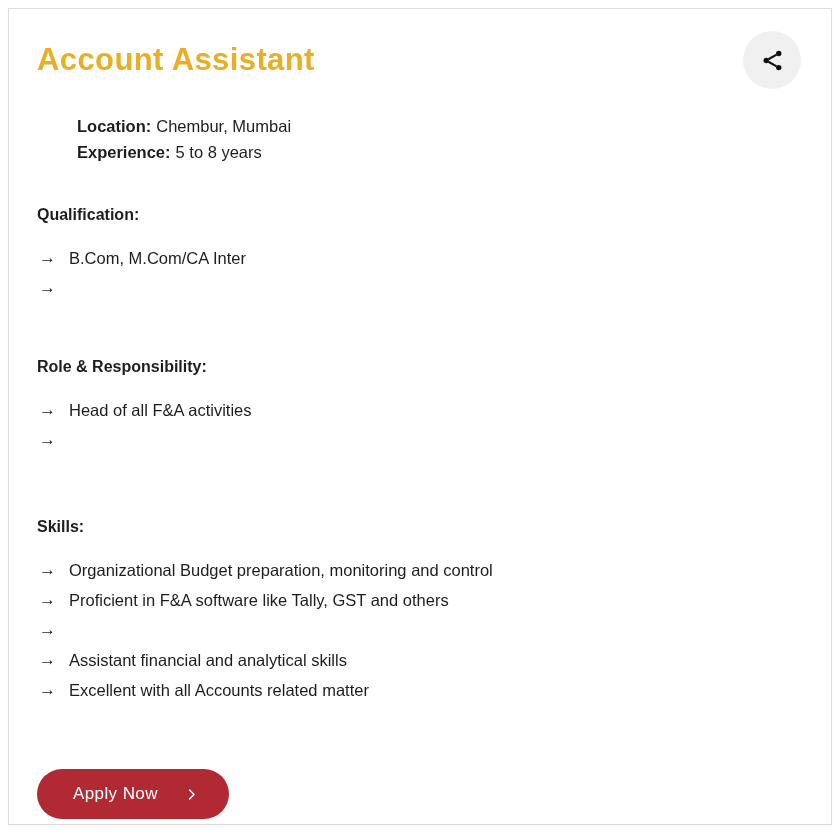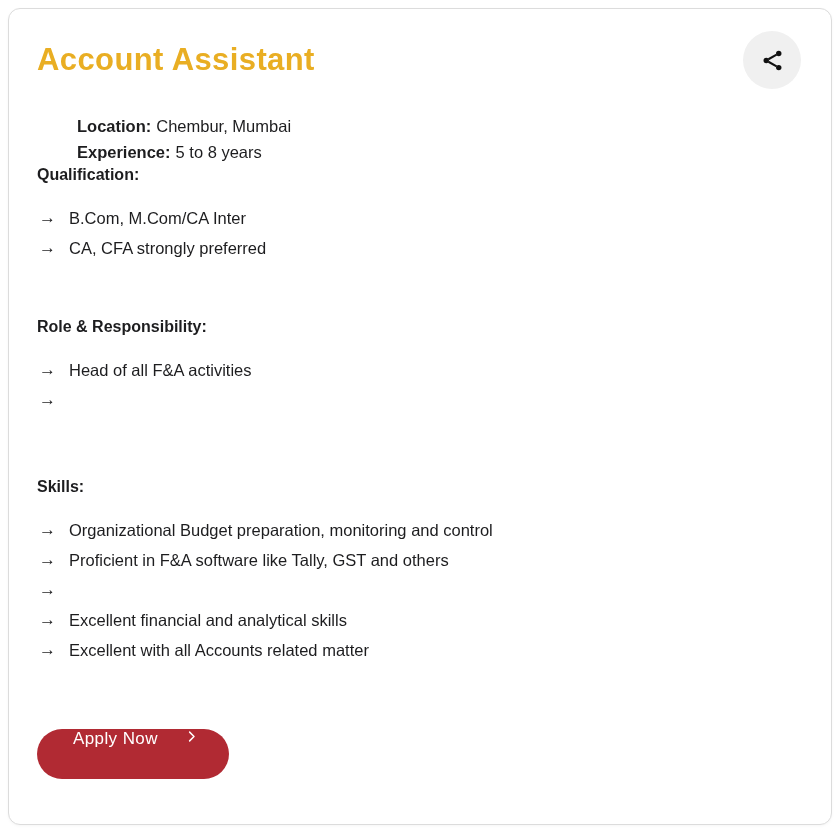--- a/index.html
+++ b/index.html
@@ -15,21 +15,21 @@
     background: #ffffff;
     font-family: "Liberation Sans", "DejaVu Sans", sans-serif;
     color: var(--text_dark);
   }
   .card {
     width: 824px;
     height: 817px;
     margin: 8px;
     background: #ffffff;
     border: 1px solid var(--card_border);
-    border-radius: 12px;
+    border-radius: 0;
     box-shadow: 0 1px 3px rgba(0,0,0,0.04);
     padding: 32px 30px 40px 28px;
   }
   .card-header {
     display: flex;
     justify-content: space-between;
     align-items: flex-start;
   }
   .job-title {
     font-size: 31px;
@@ -59,21 +59,21 @@
     font-size: 16.5px;
     line-height: 26px;
   }
   .meta-label { font-weight: 700; margin-left: 40px; }
   .meta-value { margin-left: 5px; }
   .section-heading {
     font-size: 16px;
     font-weight: 700;
     line-height: 20px;
   }
-  .s1 { }
+  .s1 { margin-top: 40px; }
   .s2 { margin-top: 58px; }
   .s3 { margin-top: 66px; }
   .item-list { margin-top: 22px; }
   .list-item {
     display: flex;
     align-items: flex-start;
     height: 22px;
     margin-bottom: 8px;
     font-size: 16.5px;
     line-height: 22px;
@@ -89,21 +89,21 @@
     height: 50px;
     padding: 0 30px 0 36px;
     border: none;
     border-radius: 26px;
     background: var(--button_red);
     color: #ffffff;
     font-family: inherit;
     font-size: 17px;
     letter-spacing: 0.4px;
     display: inline-flex;
-    align-items: flex-start;
+    align-items: center;
     cursor: pointer;
   }
   .apply-btn .chevron { margin-left: 26px; display: flex; align-items: center; }
 </style>
 </head>
 <body>
 
 <div class="card">
 
   <div class="card-header">
@@ -132,21 +132,20 @@
 
   <div class="section s1">
     <h2 class="section-heading">Qualification:</h2>
     <div class="item-list">
       <div class="list-item">
         <span class="arrow">→</span>
         <span class="item-text">B.Com, M.Com/CA Inter</span>
       </div>
       <div class="list-item">
         <span class="arrow">→</span>
-        <span class="item-text">CA, CFA strongly preferred</span>
       </div>
     </div>
   </div>
 
   <div class="section s2">
     <h2 class="section-heading">Role &amp; Responsibility:</h2>
     <div class="item-list">
       <div class="list-item">
         <span class="arrow">→</span>
         <span class="item-text">Head of all F&amp;A activities</span>
@@ -166,21 +165,21 @@
       </div>
       <div class="list-item">
         <span class="arrow">→</span>
         <span class="item-text">Proficient in F&amp;A software like Tally, GST and others</span>
       </div>
       <div class="list-item">
         <span class="arrow">→</span>
       </div>
       <div class="list-item">
         <span class="arrow">→</span>
-        <span class="item-text">Excellent financial and analytical skills</span>
+        <span class="item-text">Assistant financial and analytical skills</span>
       </div>
       <div class="list-item">
         <span class="arrow">→</span>
         <span class="item-text">Excellent with all Accounts related matter</span>
       </div>
     </div>
   </div>
 
   <button class="apply-btn">
     <span>Apply Now</span>

